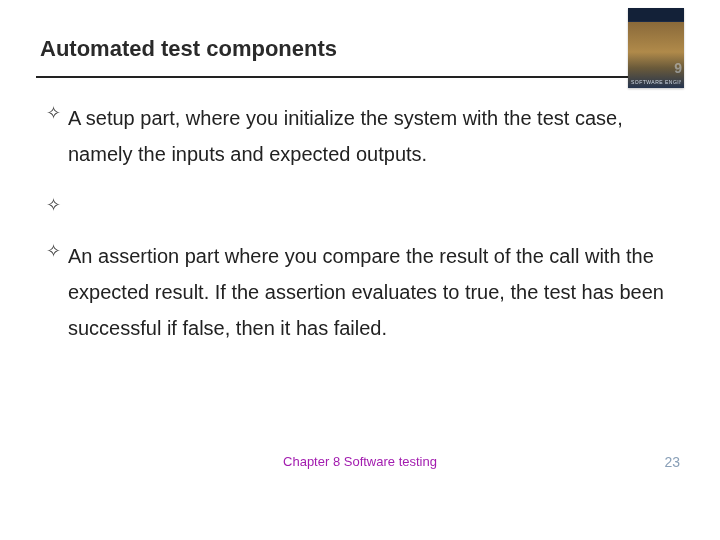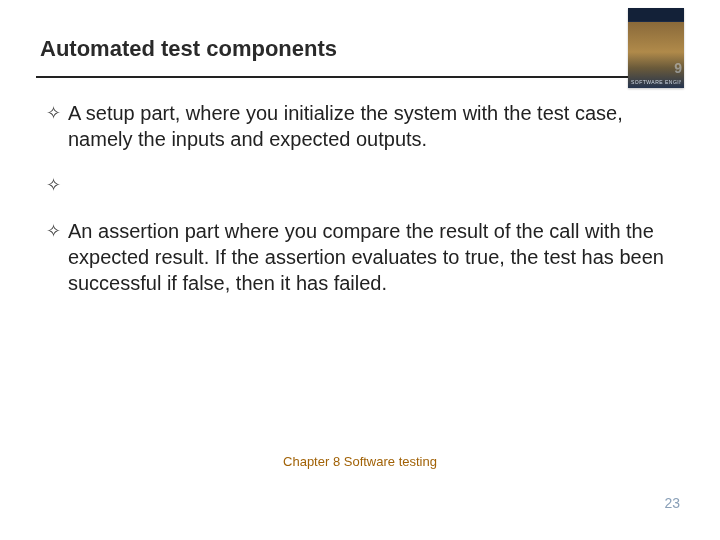--- a/index.html
+++ b/index.html
@@ -8,24 +8,24 @@
   .header { position: relative; padding: 36px 40px 0 40px; }
   .title { font-size: 22px; font-weight: bold; color: #2a2a2a; }
   .book-cover { position: absolute; top: 8px; right: 36px; width: 56px; height: 80px; background: linear-gradient(180deg,#1a2a47 0%,#1a2a47 18%,#8a6a3a 18%,#b08a4a 55%,#6a5a3a 75%,#24344f 100%); box-shadow: 0 1px 2px rgba(0,0,0,.25); }
   .book-band { position:absolute; top:0; left:0; right:0; height:16%; background:#132138; }
   .book-subtitle { position:absolute; bottom:3px; left:3px; right:3px; font-size:5px; color:#cfd9e6; letter-spacing:.5px; white-space:nowrap; overflow:hidden; }
   .book-nine { position:absolute; right:2px; top:52px; color:#cfd9e6; font-size:14px; font-weight:bold; opacity:.5; }
   .divider { margin: 14px 36px 0 36px; border: none; border-top: 2px solid #222; }
   .content { padding: 22px 46px 0 46px; }
   .bullet { display: flex; align-items: flex-start; margin-bottom: 20px; }
   .marker { font-size: 18px; color: #3a3a3a; line-height: 26px; width: 22px; flex: 0 0 22px; user-select: none; }
-  .bullet-text { font-size: 20px; color: #222; line-height: 26px; }
+  .bullet-text { font-size: 20px; color: #222; line-height: 36px; }
   .footer { position: absolute; bottom: 18px; left: 0; right: 0; height: 20px; }
-  .footer-center { position: absolute; left: 0; right: 0; text-align: center; font-size: 13px; color: #a16207; }
-  .footer-right { position: absolute; right: 40px; font-size: 14px; color: #8aa0b8; margin-top: 41px; }
+  .footer-center { position: absolute; left: 0; right: 0; text-align: center; font-size: 13px; color: #a21caf; }
+  .footer-right { position: absolute; right: 40px; font-size: 14px; color: #8aa0b8; }
 </style>
 </head>
 <body>
 
 <div class="slide">
 
   <div class="header">
     <div class="title">Automated test components</div>
     <div class="book-cover">
       <div class="book-band"></div>

